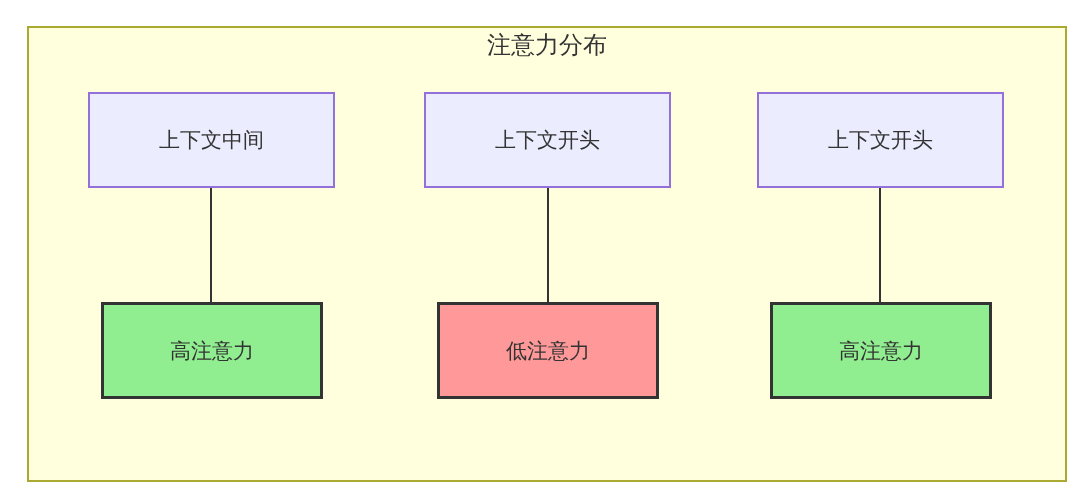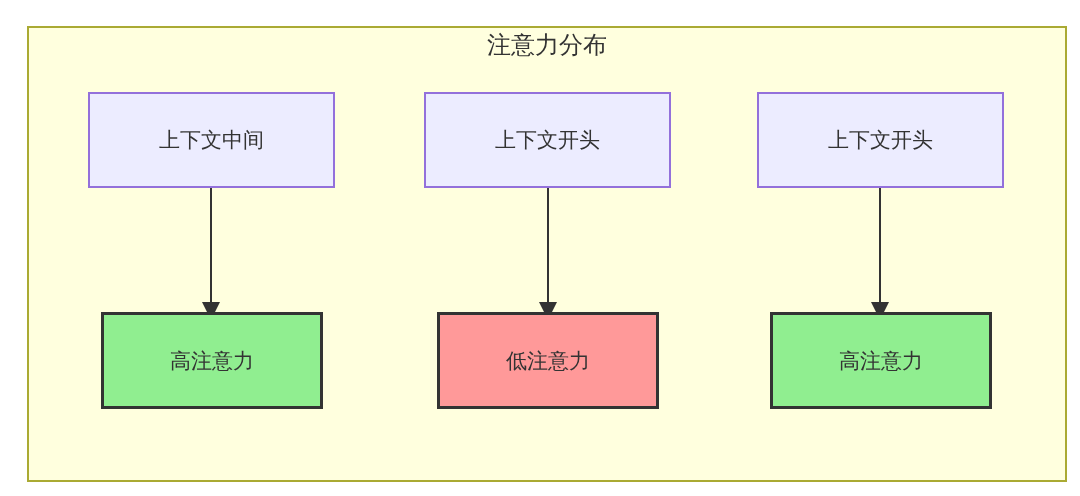--- a/index.html
+++ b/index.html
@@ -45,21 +45,21 @@
   .node.source {
     width: 247px;
     height: 96px;
     top: 92px;
     background: #ececff;
     border: 2px solid #9370db;
   }
   .node.target {
     width: 222px;
     height: 97px;
-    top: 312px;
+    top: 302px;
     border: 3px solid #333333;
   }
   .col1.source { left: 88px; }
   .col2.source { left: 424px; }
   .col3.source { left: 757px; }
   .col1.target { left: 101px; }
   .col2.target { left: 437px; }
   .col3.target { left: 770px; }
   .target.high { background: #90ee90; }
   .target.low  { background: #ff9999; }

